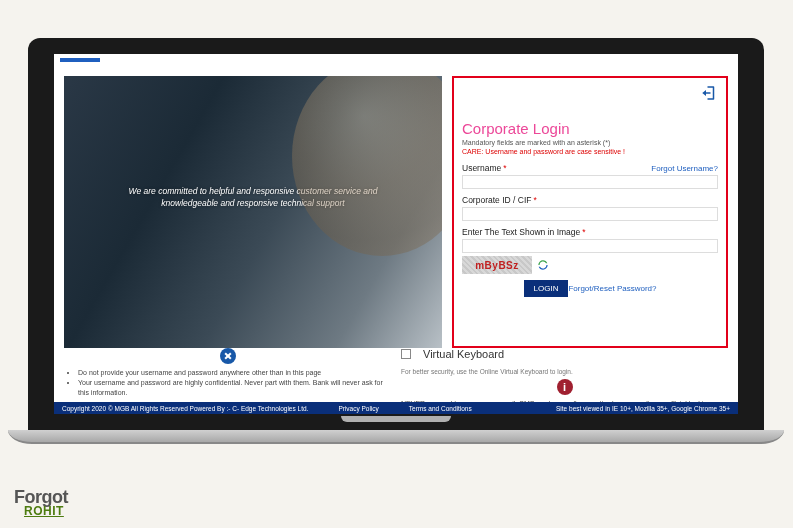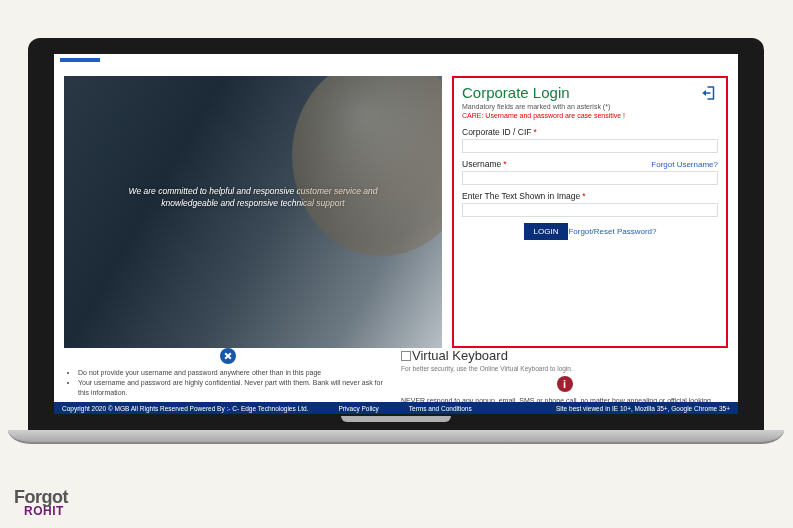--- a/index.html
+++ b/index.html
@@ -108,22 +108,23 @@
     position: relative;
   }
   .login-header {
     display: flex;
     justify-content: space-between;
     align-items: flex-start;
   }
   .login-title {
     font-size: 15px;
     font-weight: normal;
-    color: #15803d;
+    color: #ec4899;
     margin-bottom: 2px;
+    margin-top: 36px;
   }
   .mandatory {
     font-size: 7px;
     color: #555;
     margin-bottom: 2px;
   }
   .care-note {
     font-size: 7px;
     color: #d00;
     margin-bottom: 8px;
@@ -191,26 +192,26 @@
   .under-panel {
     position: absolute;
     left: 10px;
     top: 294px;
     right: 10px;
     display: flex;
     gap: 10px;
   }
   .under-left, .under-right { flex:1; font-size:7px; color:#444; }
   .vk-row {
-    font-size: 13px;
+    font-size: 11px;
     color:#333;
     display:flex;
     align-items:center;
-    gap:1px;
-    margin-bottom:2px;
+    gap:12px;
+    margin-bottom:8px;
   }
   .vk-sub {
     font-size: 6.5px;
     color:#777;
     margin-bottom:4px;
   }
   .circle-icon {
     width: 16px;
     height: 16px;
     border-radius: 50%;
@@ -247,25 +248,26 @@
   }
   .brand-logo .retire {
     font-size: 18px;
     font-weight: 600;
     color: #555;
     letter-spacing:-0.5px;
   }
   .brand-logo .rohit {
     font-size: 12px;
     font-weight: 900;
-    color: #701a75;
+    color: #4d7c0f;
     display:block;
     margin-top:-4px;
     margin-left:10px;
     letter-spacing:0.5px;
+    text-decoration:underline;
   }
   .footer-spacer { flex:1; }
   .vk-checkbox{
     width:10px;height:10px;border:1px solid #888;display:inline-block;
   }
 </style>
 </head>
 <body>
 
 <div class="laptop">
@@ -291,42 +293,49 @@
               <div class="mandatory">Mandatory fields are marked with an asterisk (*)</div>
               <div class="care-note">CARE: Username and password are case sensitive !</div>
             </div>
             <svg class="enter-icon" viewBox="0 0 24 24">
                 <path fill="#1858a8" d="M10 3h8a1 1 0 011 1v16a1 1 0 01-1 1h-8v-2h7V5h-7V3z"></path>
                 <path fill="#1858a8" d="M3 12l5-4v3h6v2H8v3l-5-4z"></path>
               </svg>
           </div>
 
           <div class="field">
-            <label class="field-label">
-              <span>Corporate ID / CIF</span><span class="asterisk">*</span>
-            </label>
-            <input type="text" style="">
-          </div>
-
-          <div class="field">
             <div class="row-between">
               <label class="field-label">
                 <span>Username</span><span class="asterisk">*</span>
               </label>
               <span class="link">Forgot Username?</span>
             </div>
             <input type="text" style="">
           </div>
 
+          <div class="field">
+            <label class="field-label">
+              <span>Corporate ID / CIF</span><span class="asterisk">*</span>
+            </label>
+            <input type="text" style="">
+          </div>
+
 
           <div class="field">
             <label class="field-label">
               <span>Enter The Text Shown in Image</span><span class="asterisk">*</span>
             </label>
             <input type="text" style="">
+            <div style="margin-top:3px;display:flex;align-items:center;">
+              <span class="captcha-img">mByBSz</span>
+              <svg class="refresh-icon" viewBox="0 0 24 24">
+                  <path fill="#3aa24a" d="M12 4a8 8 0 017.4 5h-2.2A6 6 0 006 12H4a8 8 0 018-8z"></path>
+                  <path fill="#1f5fbf" d="M12 20a8 8 0 01-7.4-5h2.2A6 6 0 0018 12h2a8 8 0 01-8 8z"></path>
+                </svg>
+            </div>
           </div>
 
           <div class="login-footer">
             <button class="login-btn">LOGIN</button>
             <span class="link">Forgot/Reset Password?</span>
           </div>
         </div>
       </div>
 
       <div class="under-panel">

